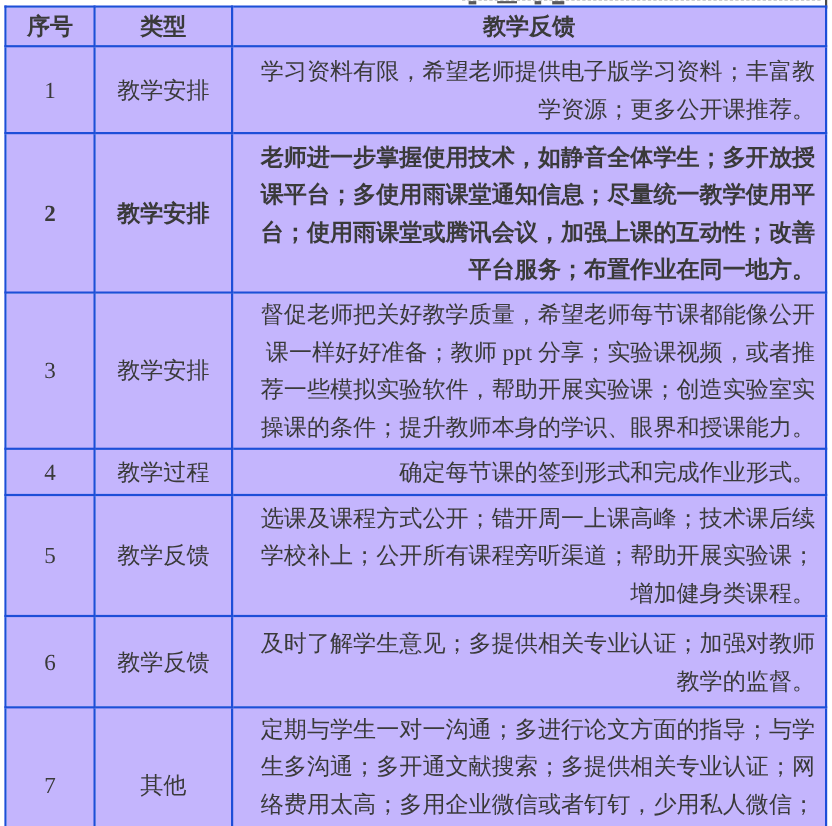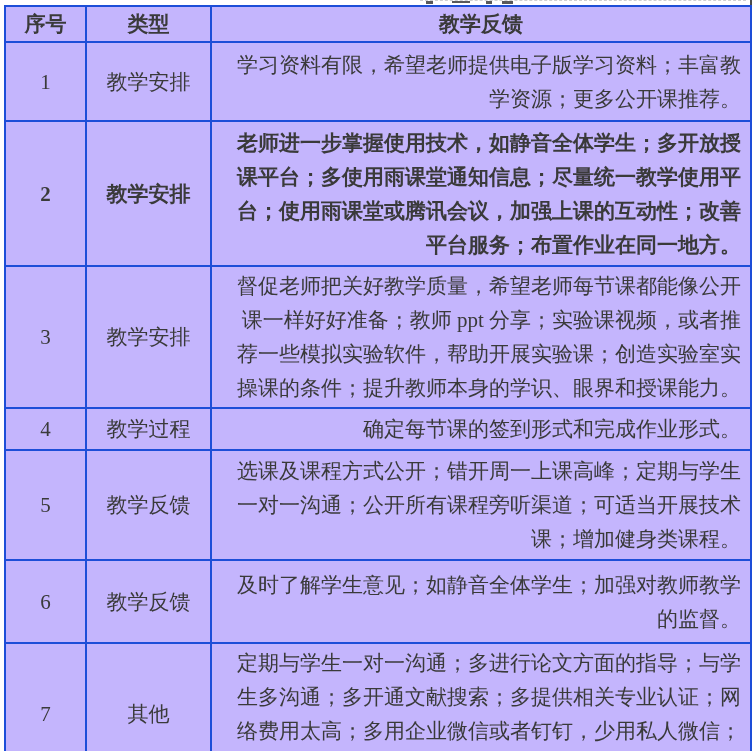--- a/index.html
+++ b/index.html
@@ -127,26 +127,26 @@
         <td class="content-cell">督促老师把关好教学质量，希望老师每节课都能像公开课一样好好准备；教师 ppt 分享；实验课视频，或者推荐一些模拟实验软件，帮助开展实验课；创造实验室实操课的条件；提升教师本身的学识、眼界和授课能力。</td>
       </tr>
       <tr class="r4">
         <td class="no-cell">4</td>
         <td class="type-cell">教学过程</td>
         <td class="content-cell">确定每节课的签到形式和完成作业形式。</td>
       </tr>
       <tr class="r5">
         <td class="no-cell">5</td>
         <td class="type-cell">教学反馈</td>
-        <td class="content-cell">选课及课程方式公开；错开周一上课高峰；定期与学生一对一沟通；公开所有课程旁听渠道；可适当开展技术课；增加健身类课程。</td>
+        <td class="content-cell">选课及课程方式公开；错开周一上课高峰；技术课后续学校补上；公开所有课程旁听渠道；帮助开展实验课；增加健身类课程。</td>
       </tr>
       <tr class="r6">
         <td class="no-cell">6</td>
         <td class="type-cell">教学反馈</td>
-        <td class="content-cell">及时了解学生意见；如静音全体学生；加强对教师教学的监督。</td>
+        <td class="content-cell">及时了解学生意见；多提供相关专业认证；加强对教师教学的监督。</td>
       </tr>
       <tr class="r7">
         <td class="no-cell">7</td>
         <td class="type-cell">其他</td>
         <td class="content-cell">定期与学生一对一沟通；多进行论文方面的指导；与学生多沟通；多开通文献搜索；多提供相关专业认证；网络费用太高；多用企业微信或者钉钉，少用私人微信；给学生流量补助；加强校园网络建设。</td>
       </tr>
     </tbody>
   </table>
 
 </div>

